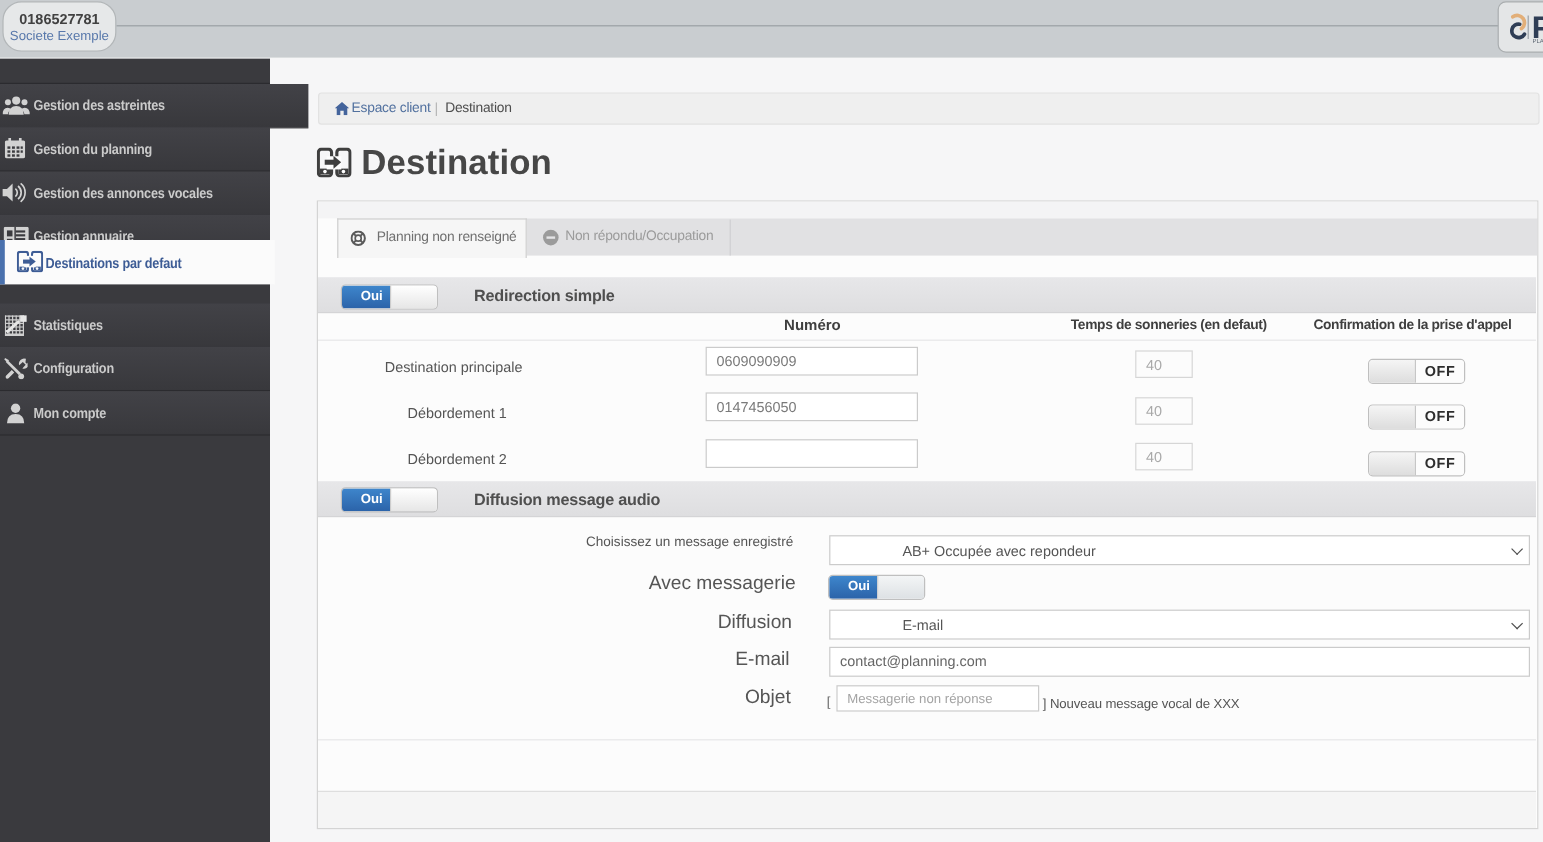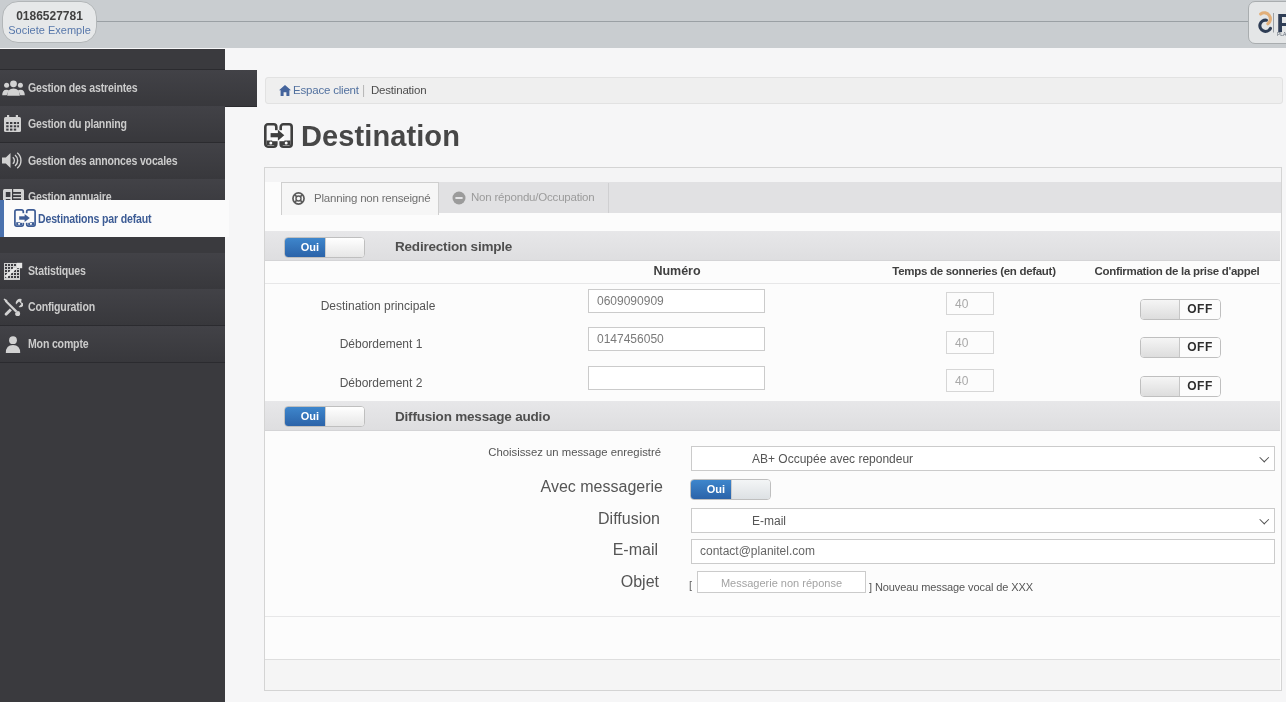--- a/index.html
+++ b/index.html
@@ -278,19 +278,19 @@
 <div class="abs tg" style="left:690px;top:479px;">
     <div class="on">Oui</div>
     <div class="hnd" style="background:linear-gradient(#f3f5f6,#dde1e4);"></div>
   </div>
 <div class="flbl" style="left:660px;top:510px;">Diffusion</div>
 <div class="sel" style="left:691px;top:508px;width:584px;height:25px;box-sizing:border-box;">
     <span class="txt">E-mail</span>
     <span class="car"></span>
   </div>
 <div class="flbl" style="left:658px;top:541px;">E-mail</div>
-<div class="inp" style="left:691px;top:539px;width:584px;height:25px;line-height:23px;color:#666;">contact@planitel.com</div>
+<div class="inp" style="left:691px;top:539px;width:584px;height:25px;line-height:23px;color:#666;">contact@planning.com</div>
 <div class="flbl" style="left:659px;top:573px;">Objet</div>
 <div class="abs" style="left:689px;top:579px;font-size:11px;color:#666;">[</div>
-<div class="inp" style="left:697px;top:571px;width:169px;height:22px;line-height:22px;color:#a3a3a3;font-size:11px;text-align:center;">Messagerie non réponse</div>
+<div class="inp" style="left:697px;top:571px;width:169px;height:22px;line-height:22px;color:#a3a3a3;font-size:11px;">Messagerie non réponse</div>
 <div class="abs" style="left:869px;top:581px;font-size:11px;letter-spacing:-0.1px;color:#555;">] Nouveau message vocal de XXX</div>
 <div class="hr" style="left:265px;top:616px;width:1015px;"></div>
 <div id="pfoot" class="abs"></div>
 
 </body></html>

